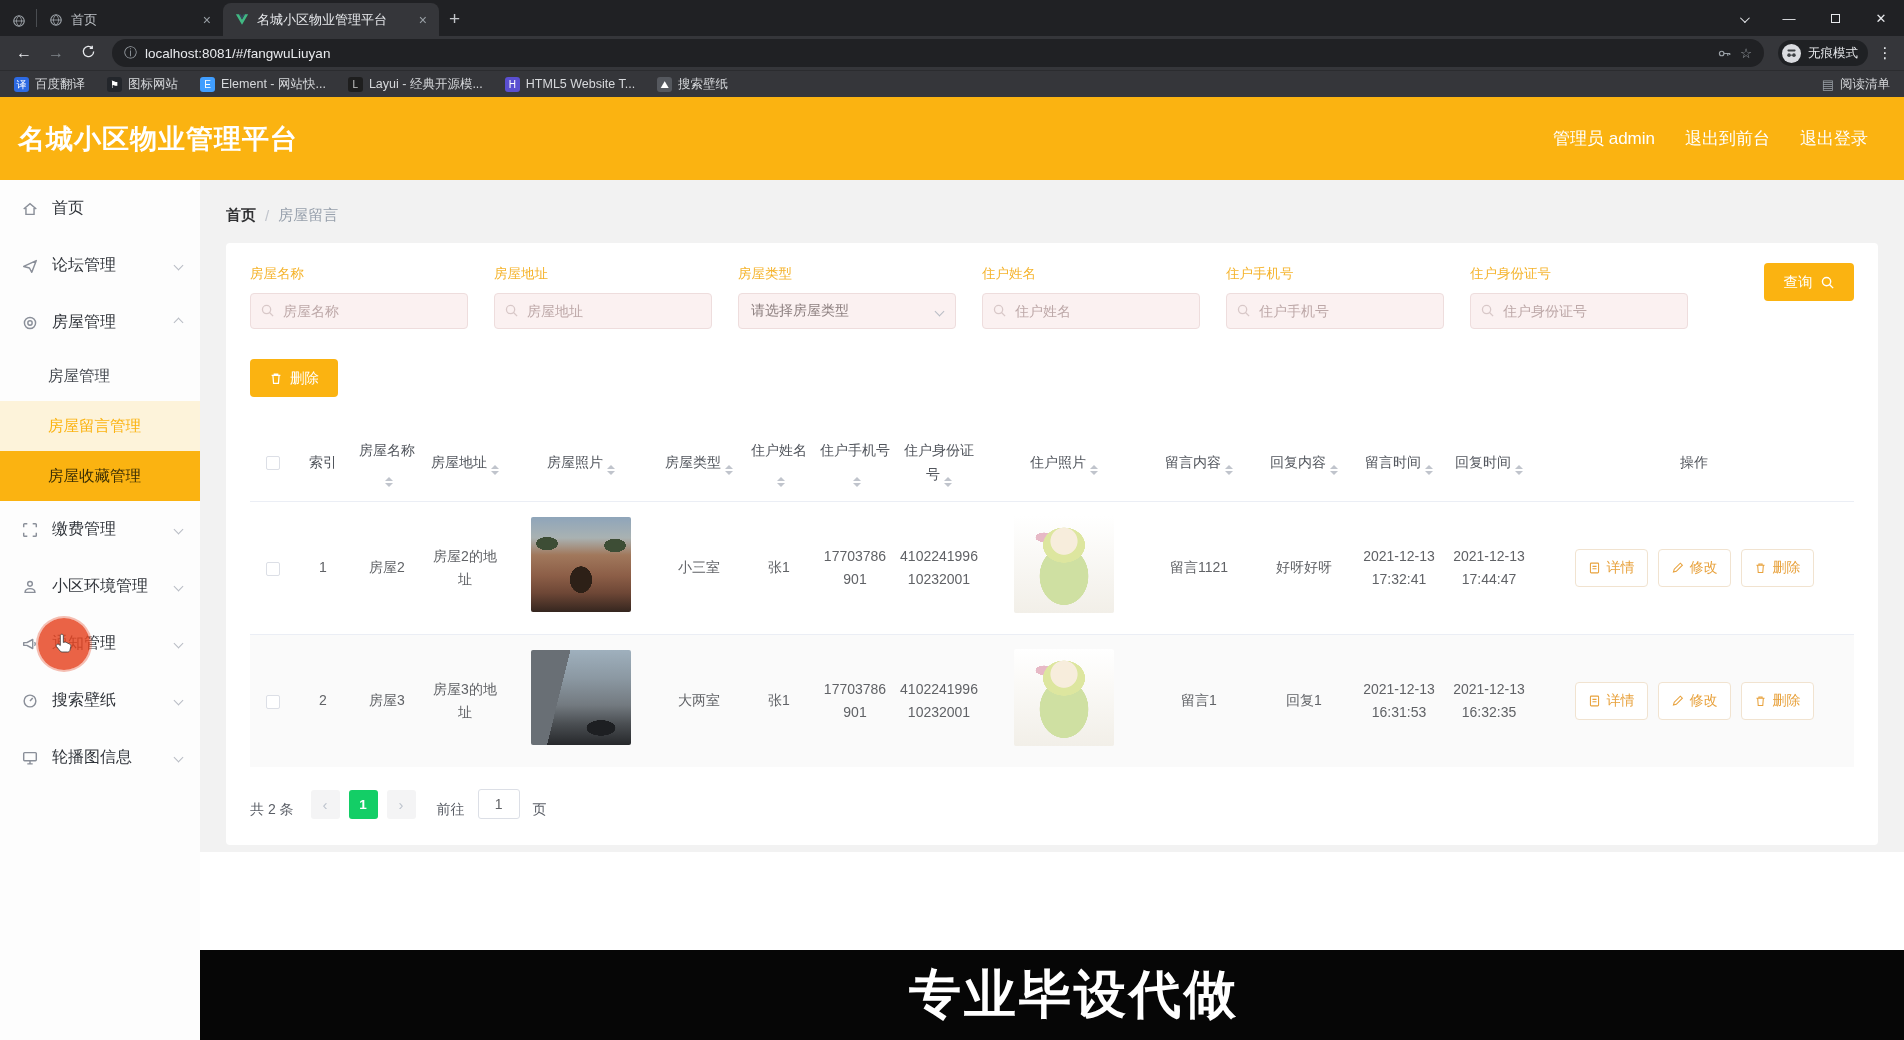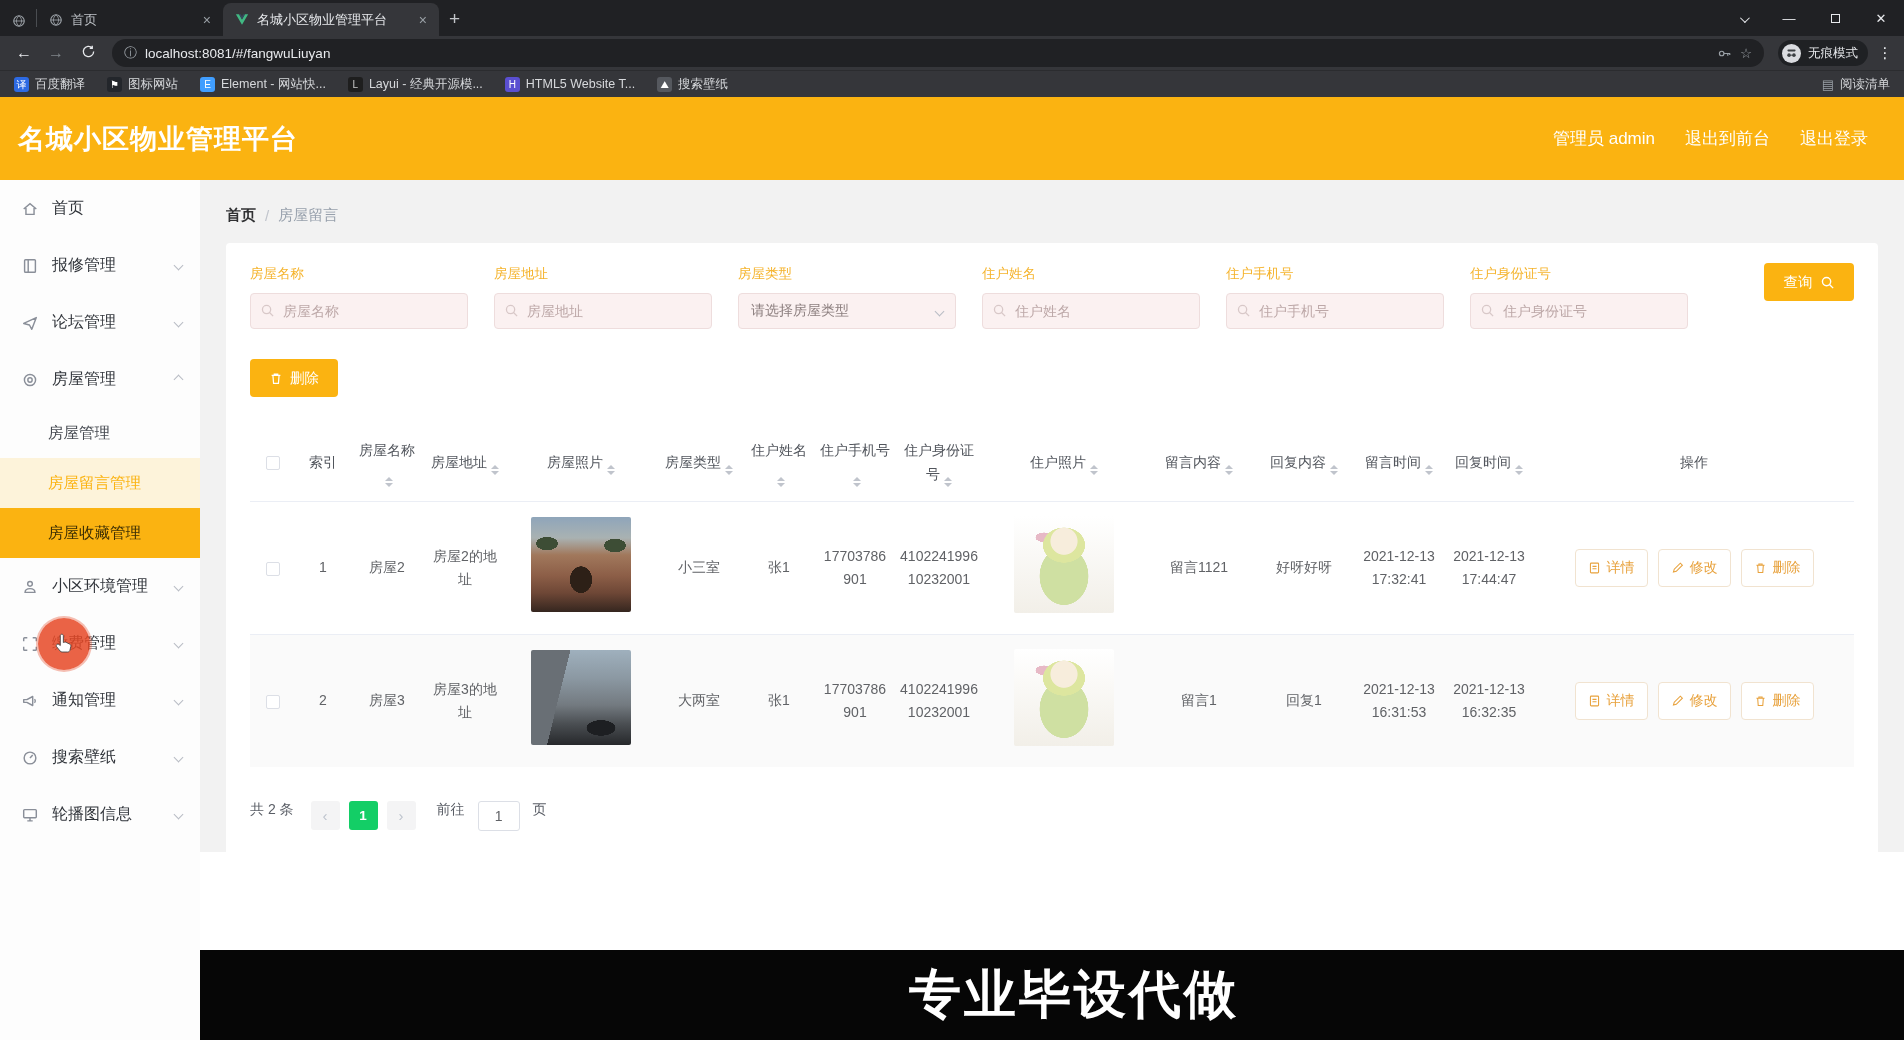--- a/index.html
+++ b/index.html
@@ -101,21 +101,21 @@
       linear-gradient(180deg,#9fb0bd 0%,#8b98a2 30%,#737a80 58%,#4a4e52 78%,#26282b 100%); }
   .photo-avatar { width:100px; height:97px; background:
       radial-gradient(circle at 50% 26%, #f7eddc 0 15%, transparent 16%),
       radial-gradient(ellipse 36px 30px at 50% 30%, #dde69f 0 58%, transparent 59%),
       radial-gradient(ellipse 44px 52px at 50% 62%, #cfe0a2 0 55%, transparent 56%),
       radial-gradient(ellipse 14px 8px at 30% 22%, #e7b9c6 0 60%, transparent 61%),
       linear-gradient(180deg,#ffffff,#f2efe8); }
   .rowbtns { display:flex; gap:10px; justify-content:center; }
   .rbtn { display:inline-flex; align-items:center; gap:6px; background:#fff; border:1px solid #f1e3d0; color:#e8a23d; border-radius:4px; padding:9px 12px; font-size:14px; font-family:inherit; }
 
-  .pagination { margin-top:34px; display:flex; align-items:flex-start; gap:9px; font-size:14px; color:#5a5e66; }
+  .pagination { margin-top:22px; display:flex; align-items:flex-end; gap:9px; font-size:14px; color:#5a5e66; }
   .pgbtn { width:29px; height:29px; border-radius:3px; background:#f4f4f5; color:#bdc3cd; display:grid; place-items:center; font-size:15px; }
   .pgcur { width:29px; height:29px; border-radius:3px; background:#13ce66; color:#fff; display:grid; place-items:center; font-size:13.5px; font-weight:bold; }
   .goto-input { width:42px; height:30px; border:1px solid #dcdfe6; border-radius:3px; text-align:center; font-size:14px; color:#606266; margin:0 4px; font-family:inherit; }
   .pg-total { margin-right:8px; }
   .pg-goto { margin-left:12px; }
 
   .white-strip { position:absolute; left:0; right:0; bottom:90px; height:98px; background:#ffffff; }
   .blackband { position:absolute; left:0; right:0; bottom:0; height:90px; background:#060606; display:grid; place-items:center; }
   .watermark { color:#fff; font-size:52px; font-weight:bold; letter-spacing:3px;margin-left:44px; }
 
@@ -239,32 +239,20 @@
         <span class="micon">
             <svg class="ic" width="18" height="18" viewBox="0 0 20 20">
               <path d="M3 10l7-6 7 6M5.5 8.8V16h9V8.8" fill="none" stroke="#8a8f99" stroke-width="1.6"></path>
             </svg>
           </span>
         <span>首页</span>
       </div>
       <div class="menu-item">
         <span class="micon">
             <svg class="ic" width="18" height="18" viewBox="0 0 20 20">
-              <rect x="4" y="3" width="12" height="14" rx="1" fill="none" stroke="#8a8f99" stroke-width="1.6"></rect>
-              <path d="M8 3v14" stroke="#8a8f99" stroke-width="1.6"></path>
-            </svg>
-          </span>
-        <span>报修管理</span>
-        <span class="chev">
-            <i class="chev-down" style="display:block"></i>
-          </span>
-      </div>
-      <div class="menu-item">
-        <span class="micon">
-            <svg class="ic" width="18" height="18" viewBox="0 0 20 20">
               <path d="M3 10.5L17 4l-5 13-2.6-4.8z" fill="none" stroke="#8a8f99" stroke-width="1.6" stroke-linejoin="round"></path>
             </svg>
           </span>
         <span>论坛管理</span>
         <span class="chev">
             <i class="chev-down" style="display:block"></i>
           </span>
       </div>
       <div class="menu-item">
         <span class="micon">
@@ -283,36 +271,36 @@
       </div>
       <div class="sub-item active">
         <span>房屋留言管理</span>
       </div>
       <div class="sub-item hovered">
         <span>房屋收藏管理</span>
       </div>
       <div class="menu-item">
         <span class="micon">
             <svg class="ic" width="18" height="18" viewBox="0 0 20 20">
+              <path d="M3 7V4a1 1 0 0 1 1-1h3M13 3h3a1 1 0 0 1 1 1v3M17 13v3a1 1 0 0 1-1 1h-3M7 17H4a1 1 0 0 1-1-1v-3" fill="none" stroke="#8a8f99" stroke-width="1.6"></path>
+            </svg>
+          </span>
+        <span>缴费管理</span>
+        <span class="chev">
+            <i class="chev-down" style="display:block"></i>
+          </span>
+      </div>
+      <div class="menu-item">
+        <span class="micon">
+            <svg class="ic" width="18" height="18" viewBox="0 0 20 20">
               <circle cx="10" cy="6.5" r="2.6" fill="none" stroke="#8a8f99" stroke-width="1.6"></circle>
               <path d="M4.5 16c0-2.8 2.5-4.2 5.5-4.2s5.5 1.4 5.5 4.2z" fill="none" stroke="#8a8f99" stroke-width="1.6"></path>
             </svg>
           </span>
         <span>小区环境管理</span>
-        <span class="chev">
-            <i class="chev-down" style="display:block"></i>
-          </span>
-      </div>
-      <div class="menu-item">
-        <span class="micon">
-            <svg class="ic" width="18" height="18" viewBox="0 0 20 20">
-              <path d="M3 7V4a1 1 0 0 1 1-1h3M13 3h3a1 1 0 0 1 1 1v3M17 13v3a1 1 0 0 1-1 1h-3M7 17H4a1 1 0 0 1-1-1v-3" fill="none" stroke="#8a8f99" stroke-width="1.6"></path>
-            </svg>
-          </span>
-        <span>缴费管理</span>
         <span class="chev">
             <i class="chev-down" style="display:block"></i>
           </span>
       </div>
       <div class="menu-item">
         <span class="micon">
             <svg class="ic" width="18" height="18" viewBox="0 0 20 20">
               <path d="M3 8.5v3h3.5L13 15V5L6.5 8.5H3z" fill="none" stroke="#8a8f99" stroke-width="1.6" stroke-linejoin="round"></path>
               <path d="M15 8a3 3 0 0 1 0 4" fill="none" stroke="#8a8f99" stroke-width="1.4"></path>
             </svg>

